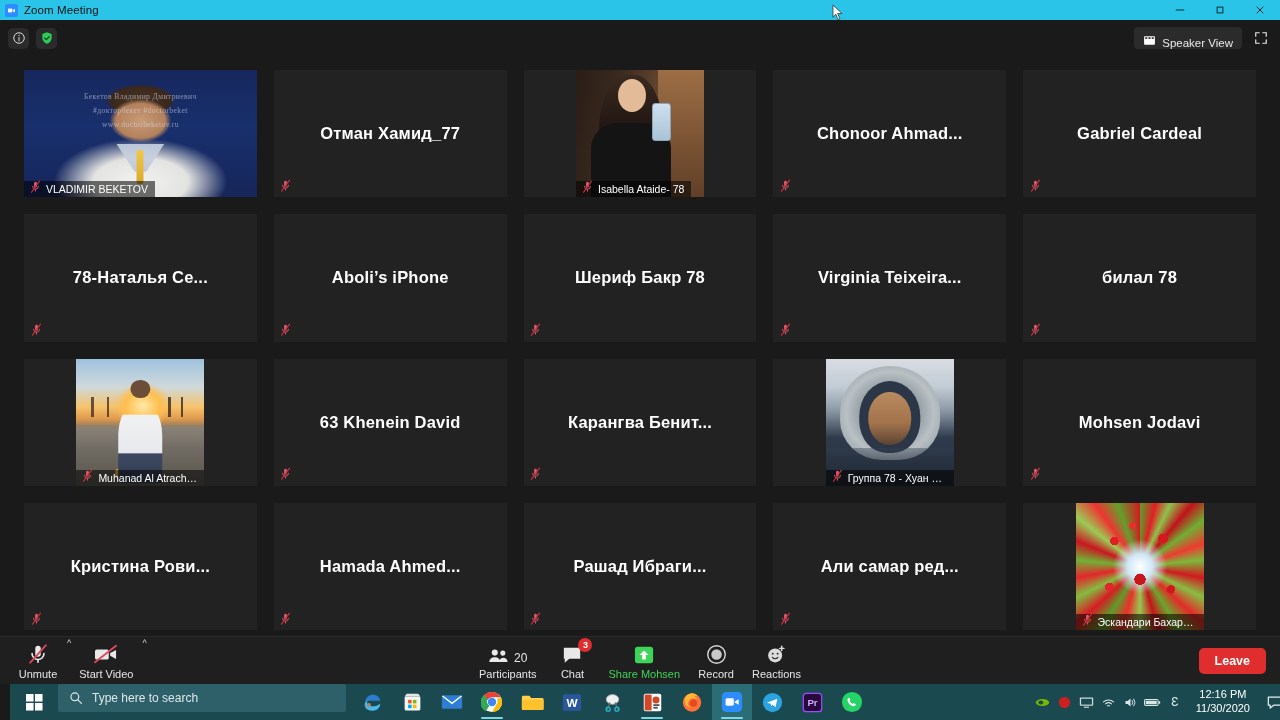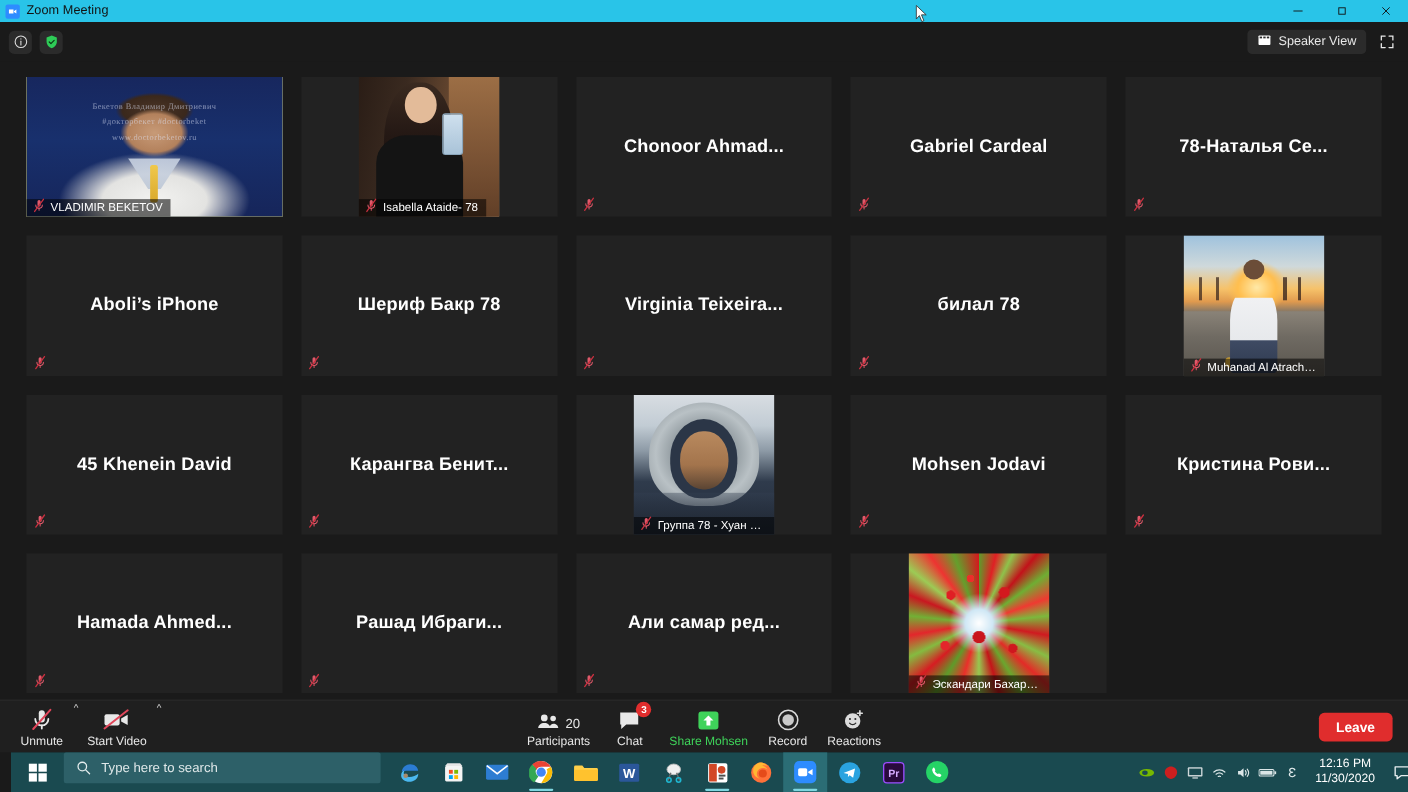--- a/index.html
+++ b/index.html
@@ -36,21 +36,21 @@
   .hdr-left{display:flex;align-items:center;gap:7px;margin-left:8px;}
   .hdr-chip{
     width:21px;height:21px;border-radius:5px;background:#2b2b2b;
     display:flex;align-items:center;justify-content:center;
   }
   .hdr-chip.green{background:#2b2b2b;}
   .hdr-chip svg{width:14px;height:14px;}
   .hdr-right{position:absolute;right:8px;display:flex;align-items:center;gap:8px;}
   .view-btn{
     background:#2b2b2b;border-radius:4px;height:22px;
-    display:flex;align-items:center;gap:6px;padding:0 9px;
+    display:flex;align-items:flex-end;gap:6px;padding:0 9px;
     color:#e8e8e8;font-size:11.5px;cursor:pointer;
   }
   .view-btn svg{width:13px;height:13px;}
   .fs-btn{width:22px;height:22px;display:flex;align-items:center;justify-content:center;cursor:pointer;}
   .fs-btn svg{width:14px;height:14px;}
 
   
   .gallery{
     position:absolute; left:0; top:56px;
     width:1280px; height:580px;
@@ -376,20 +376,31 @@
   <path d="M6.5 11.6a5.5 5.5 0 0 0 11 0" stroke="#e05a6b" stroke-width="1.7" fill="none" stroke-linecap="round"></path>
   <path d="M12 17.2v3.4" stroke="#e05a6b" stroke-width="1.7" stroke-linecap="round"></path>
   <path d="M4.6 22.6L19.4 2.2" stroke="#c9303f" stroke-width="2.2" stroke-linecap="round"></path>
 </svg></div>
              <div class="corner-name">VLADIMIR BEKETOV</div>
            </div>
          </div>
        </div>
     </div>
     <div class="tile">
+      <div class="tile-name">Отман Хамид_77</div>
+       <div class="mic-badge">
+        <svg viewBox="0 0 24 26">
+  <path d="M12 3.4a2.6 2.6 0 0 1 2.6 2.6v5.6a2.6 2.6 0 0 1-5.2 0V6A2.6 2.6 0 0 1 12 3.4z" fill="#e05a6b"></path>
+  <path d="M6.5 11.6a5.5 5.5 0 0 0 11 0" stroke="#e05a6b" stroke-width="1.7" fill="none" stroke-linecap="round"></path>
+  <path d="M12 17.2v3.4" stroke="#e05a6b" stroke-width="1.7" stroke-linecap="round"></path>
+  <path d="M4.6 22.6L19.4 2.2" stroke="#c9303f" stroke-width="2.2" stroke-linecap="round"></path>
+</svg>
+      </div>
+    </div>
+    <div class="tile">
       <div class="vid-wrap">
          <div class="vid-inner" style="width:55%">
            <div class="vid-media" style="width:100%;position:relative;">
              <div class="art-selfie">
               <div class="wall"></div>
               <div class="hair"></div>
               <div class="faceS"></div>
               <div class="torso"></div>
               <div class="phone"></div>
             </div>
@@ -497,21 +508,21 @@
   <path d="M6.5 11.6a5.5 5.5 0 0 0 11 0" stroke="#e05a6b" stroke-width="1.7" fill="none" stroke-linecap="round"></path>
   <path d="M12 17.2v3.4" stroke="#e05a6b" stroke-width="1.7" stroke-linecap="round"></path>
   <path d="M4.6 22.6L19.4 2.2" stroke="#c9303f" stroke-width="2.2" stroke-linecap="round"></path>
 </svg></div>
              <div class="corner-name">Muhanad Al Atrach -78</div>
            </div>
          </div>
        </div>
     </div>
     <div class="tile">
-      <div class="tile-name">45 Khenein David</div>
+      <div class="tile-name">63 Khenein David</div>
        <div class="mic-badge">
         <svg viewBox="0 0 24 26">
   <path d="M12 3.4a2.6 2.6 0 0 1 2.6 2.6v5.6a2.6 2.6 0 0 1-5.2 0V6A2.6 2.6 0 0 1 12 3.4z" fill="#e05a6b"></path>
   <path d="M6.5 11.6a5.5 5.5 0 0 0 11 0" stroke="#e05a6b" stroke-width="1.7" fill="none" stroke-linecap="round"></path>
   <path d="M12 17.2v3.4" stroke="#e05a6b" stroke-width="1.7" stroke-linecap="round"></path>
   <path d="M4.6 22.6L19.4 2.2" stroke="#c9303f" stroke-width="2.2" stroke-linecap="round"></path>
 </svg>
       </div>
     </div>
     <div class="tile">

